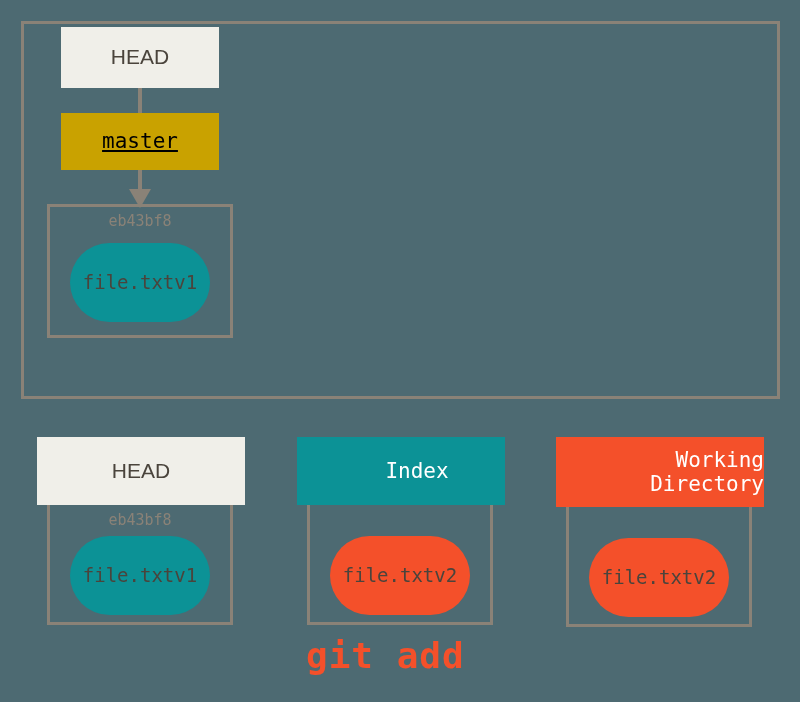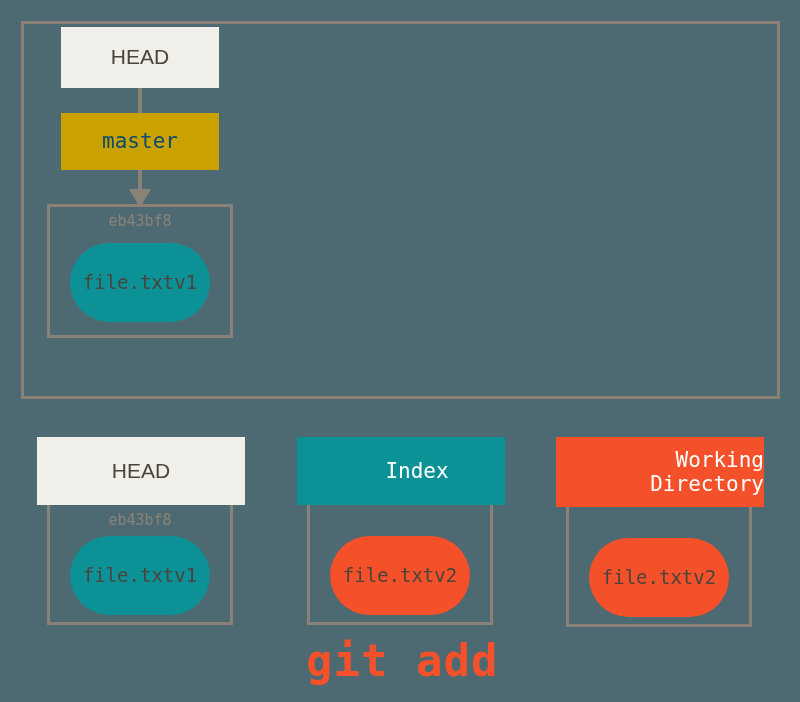--- a/index.html
+++ b/index.html
@@ -50,22 +50,23 @@
     line-height: 1.15;
   }
   .hdr-head {
     background: #f0efe9;
     color: #4a443c;
     font-family: "Liberation Sans", sans-serif;
     font-size: 21px;
   }
   .hdr-master {
     background: #c9a200;
-    color: #0c4a6e;
+    color: #000000;
     font-size: 21px;
+    text-decoration: underline;
   }
   .hdr-index {
     background: #0c9296;
     color: #ffffff;
     font-size: 21px;
   }
   .hdr-working {
     background: #f4502a;
     color: #ffffff;
     font-size: 21px;
@@ -119,21 +120,21 @@
     border-right: 11px solid transparent;
     border-top: 19px solid #8a8277;
   }
 
   
   .cmd-caption {
     position: absolute;
     color: #f4502a;
     font-family: "DejaVu Sans Mono", monospace;
     font-weight: bold;
-    font-size: 44px;
+    font-size: 36px;
     letter-spacing: 1px;
     white-space: nowrap;
   }
 </style>
 </head>
 <body>
 
 <div id="stage">
 
   <div class="repo-frame"></div>

